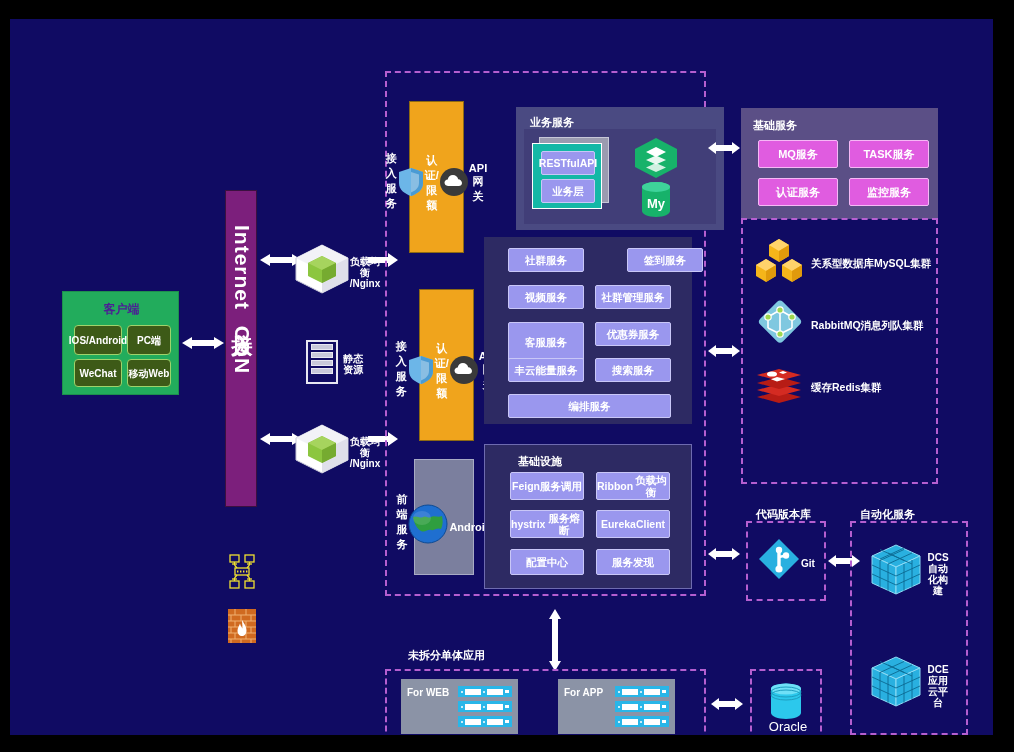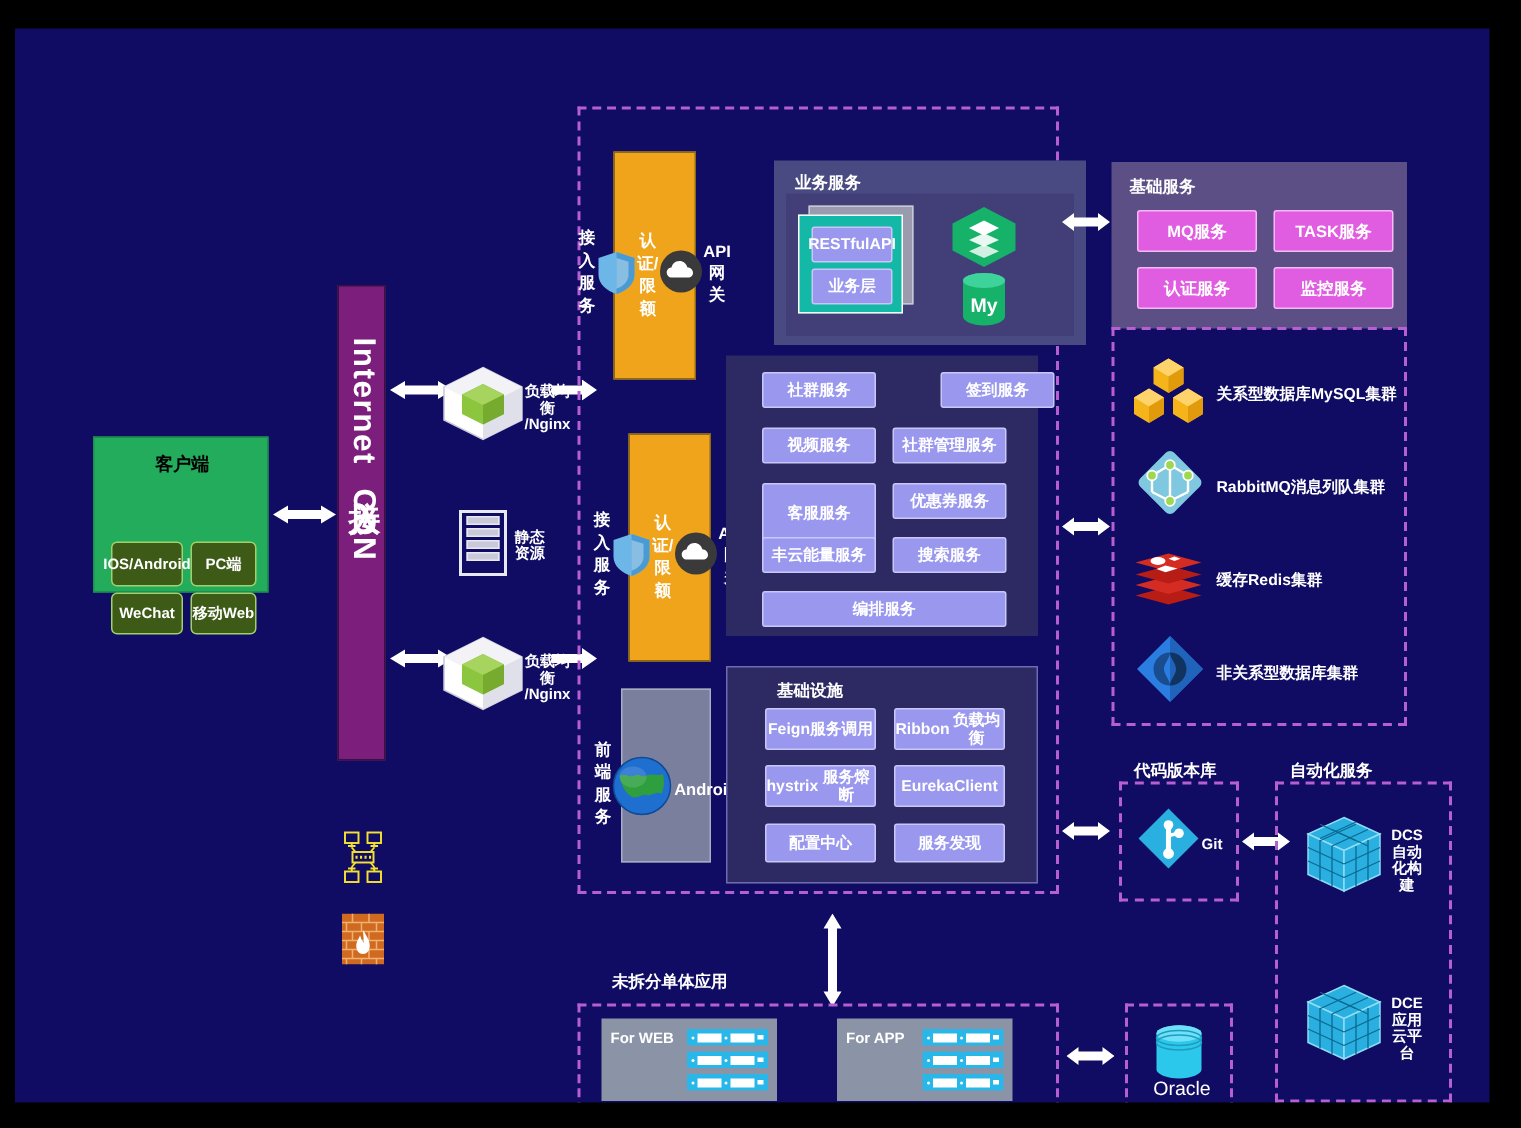--- a/index.html
+++ b/index.html
@@ -10,23 +10,23 @@
   .abs{position:absolute;box-sizing:border-box;}
   .ctr{display:flex;align-items:center;justify-content:center;text-align:center;}
   .col{display:flex;flex-direction:row;align-items:center;justify-content:center;text-align:center;}
 
   
   .dash{border:2px dashed #b55fd0;background:transparent;}
   .dash-lbl{color:#ffffff;font-size:11px;font-weight:bold;white-space:nowrap;}
 
   
   .client-box{background:#22ac5c;border:1px solid #1d8f4d;}
-  .client-title{color:#000000;font-size:12px;font-weight:bold;}
+  .client-title{color:#4c1d95;font-size:12px;font-weight:bold;}
   .client-chip{background:#3d5a17;border:1px solid #9fd36a;border-radius:4px;
-               color:#ffffff;font-size:10px;font-weight:bold;line-height:11px;margin-top:36px;}
+               color:#ffffff;font-size:10px;font-weight:bold;line-height:11px;}
 
   
   .cdn-bar{background:#7c1f7c;border:1px solid #3b1040;}
   .cdn-txt{color:#ffffff;font-size:21px;font-weight:bold;letter-spacing:1px;
            writing-mode:vertical-rl;white-space:nowrap;}
 
   
   .panel-dark{background:#4a4a82;margin-left:32px;}
   .panel-mid{background:#2d2a63;}
   .panel-inner{background:#413e78;}
@@ -466,33 +466,20 @@
           <path d="M28 6 l4 1.5 l-4 1.5 l-4 -1.5 Z"></path>
           <path d="M22 12 l8 2 l-8 2.5 l-6 -2.2 Z"></path>
         </g>
       </svg>
     </div>
     <div class="abs" style="left:56px;top:22px;">
       <span class="lbl-row">缓存Redis集群</span>
     </div>
   </div>
 
-  <div class="abs" style="left:745px;top:398px;width:175px;height:60px;">
-    <div class="abs" style="left:2px;top:6px;width:46px;height:46px;">
-      <svg width="46" height="46" viewBox="0 0 46 46">
-        <path d="M23 1 L45 23 L23 45 L1 23 Z" fill="#2a7de1"></path>
-        <path d="M23 1 L45 23 L23 45 Z" fill="#1f63bb"></path>
-        <path d="M23 12 C29 12 34 17 34 23 C34 29 29 34 23 34 C23 30 27 27 27 23 C27 19 23 16 23 12 Z" fill="#10335f"></path>
-        <path d="M23 12 C17 12 12 17 12 23 C12 29 17 34 23 34 C23 30 19 27 19 23 C19 19 23 16 23 12 Z" fill="#1a4d8f"></path>
-      </svg>
-    </div>
-    <div class="abs" style="left:56px;top:22px;">
-      <span class="lbl-row">非关系型数据库集群</span>
-    </div>
-  </div>
 
   <div class="abs arrow" style="left:698px;top:325px;width:32px;height:14px;">
     <svg width="32" height="14">
         <path d="M0 7 L8 1 L8 4 L24 4 L24 1 L32 7 L24 13 L24 10 L8 10 L8 13 Z" fill="#ffffff"></path>
       </svg>
   </div>
 
   <div class="abs" style="left:746px;top:485px;">
     <span class="dash-lbl">代码版本库</span>
   </div>

